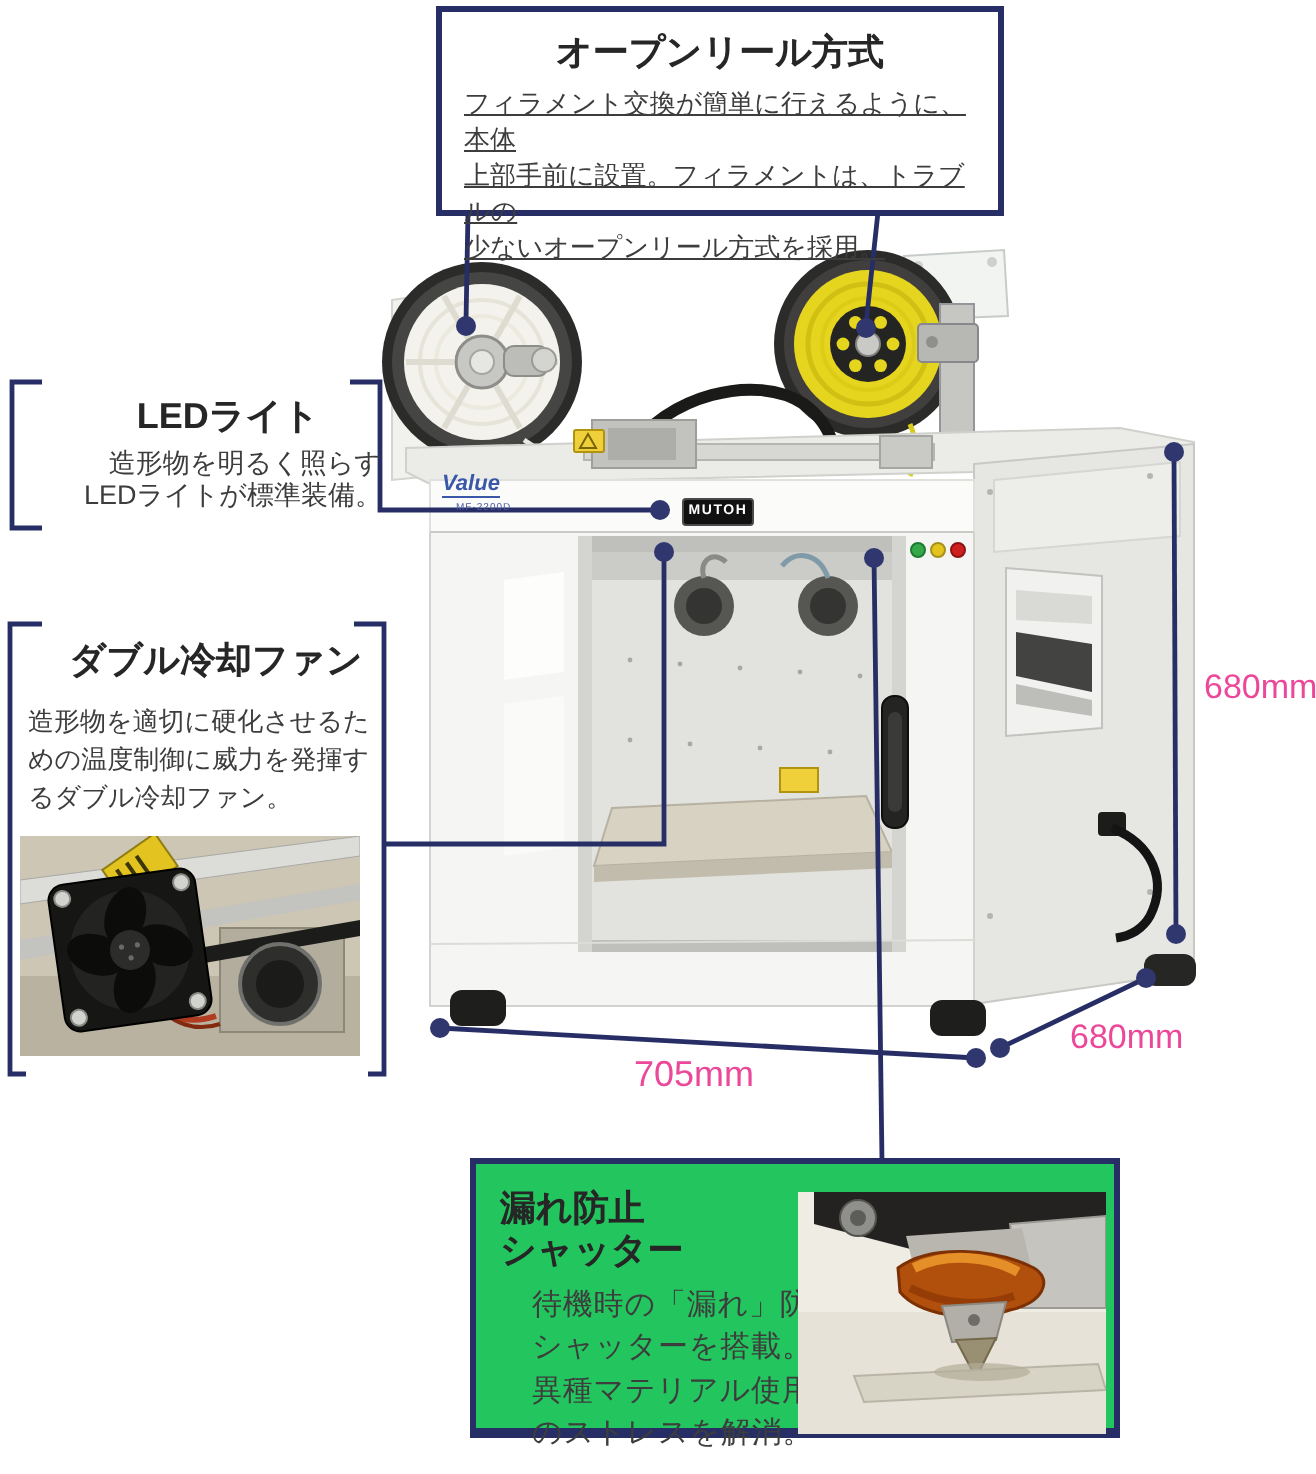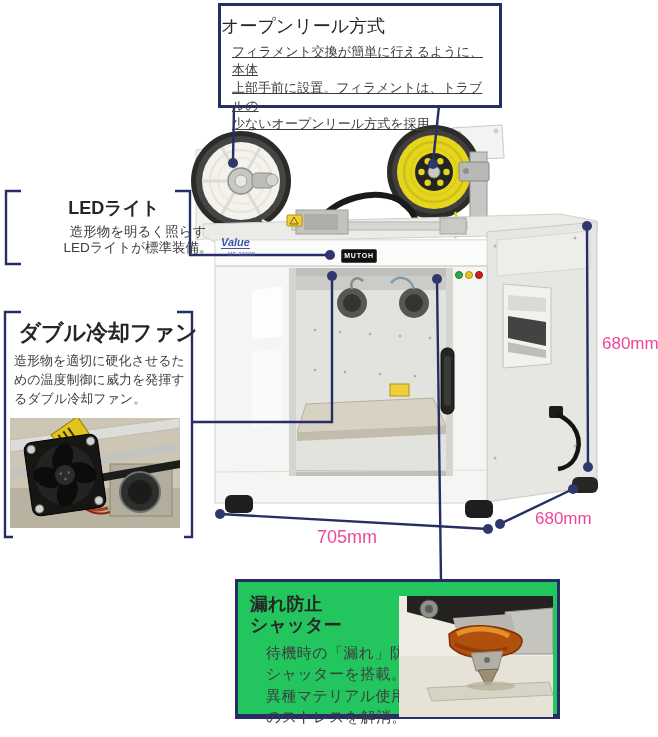--- a/index.html
+++ b/index.html
@@ -7,30 +7,30 @@
     position:relative;width:658px;height:737px;background:#ffffff;overflow:hidden;
     font-family:"Liberation Sans","DejaVu Sans",sans-serif;color:#3d3d3d;
   }
   .scene{position:absolute;left:0;top:0;z-index:1;}
 
   
   .callout-top{
     position:absolute;left:218px;top:3px;width:284px;height:105px;box-sizing:border-box;
     border:3px solid #272e65;background:#ffffff;z-index:2;
   }
-  .callout-top .c-title{margin-top:8px;font-size:18px;font-weight:normal;color:#262626;}
+  .callout-top .c-title{margin-top:8px;text-align:center;font-size:18px;font-weight:bold;color:#262626;}
   .callout-top .c-body{margin:5px 10px 0 11px;font-size:13px;line-height:1.38;color:#3d3d3d;white-space:pre-line;text-decoration:underline;}
 
   .free-title{position:absolute;z-index:2;font-weight:bold;color:#262626;text-align:center;}
   .free-body{position:absolute;z-index:2;color:#3d3d3d;white-space:pre-line;}
 
   .led-title{left:5px;top:196px;width:186px;font-size:18px;padding-left:16px;}
-  .led-body{left:5px;top:224px;width:186px;font-size:13.5px;line-height:1.2;text-align:center;padding-left:40px;}
-
-  .fan-title{left:5px;top:318px;width:206px;font-size:22px;}
+  .led-body{left:5px;top:224px;width:186px;font-size:13.5px;line-height:1.2;text-align:right;}
+
+  .fan-title{left:5px;top:318px;width:206px;font-size:18px;}
   .fan-body{left:14px;top:352px;width:178px;font-size:13px;line-height:1.45;}
   .fan-photo{position:absolute;left:10px;top:418px;width:170px;height:110px;z-index:2;}
 
   .callout-bottom{
     position:absolute;left:235px;top:579px;width:325px;height:140px;box-sizing:border-box;
     border:3px solid #272e65;border-bottom-width:5px;background:#22c55e;z-index:2;
   }
   .callout-bottom .c-title{position:absolute;left:12px;top:12px;font-size:18px;font-weight:bold;line-height:1.18;color:#262626;white-space:pre-line;}
   .callout-bottom .c-body{position:absolute;left:28px;top:60px;font-size:15px;line-height:1.42;letter-spacing:0.4px;color:#3d3d3d;white-space:pre-line;}
   .shutter-photo{position:absolute;left:161px;top:14px;width:154px;height:121px;}

